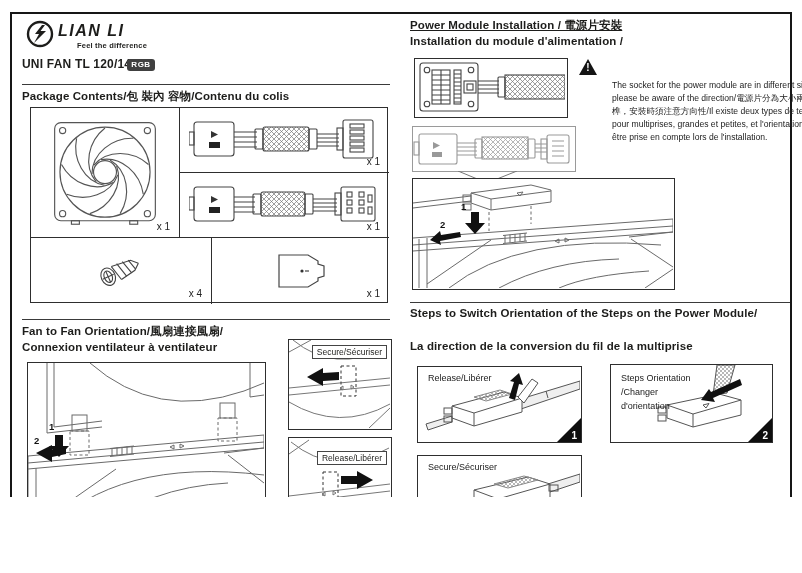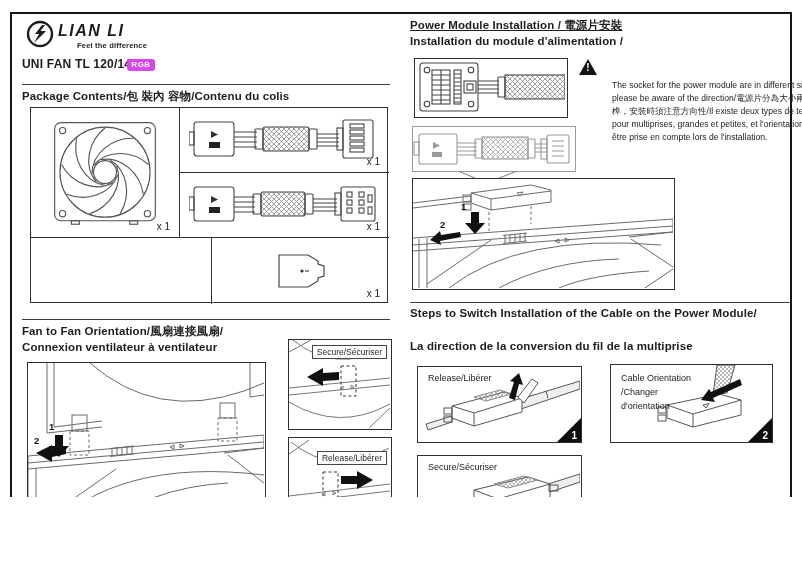--- a/index.html
+++ b/index.html
@@ -10,21 +10,21 @@
   .hline{position:absolute;border-top:1.2px solid #3a3a3a;height:0;}
   .sec-title{position:absolute;font-weight:700;font-size:11.5px;letter-spacing:.1px;white-space:nowrap;}
   .small-title{position:absolute;font-weight:700;font-size:11px;letter-spacing:.1px;white-space:nowrap;}
   .box{position:absolute;border:1.6px solid #2e2e2e;background:#fff;box-sizing:border-box;}
   .box-light{position:absolute;border:1px solid #9a9a9a;background:#fff;box-sizing:border-box;}
   .cell{position:absolute;display:flex;align-items:center;justify-content:center;}
   .qty{position:absolute;right:9px;bottom:5px;font-size:10px;color:#222;}
   .pkg-div{position:absolute;background:#2e2e2e;}
   .brand{position:absolute;left:58px;top:22px;font-weight:700;font-style:italic;font-size:16px;letter-spacing:1.5px;}
   .tagline{position:absolute;left:58px;top:41px;font-weight:700;font-size:7.5px;letter-spacing:.2px;padding-left:19px;}
-  .rgb-badge{position:absolute;left:127px;top:59px;width:28px;height:12px;background:#d946ef;color:#fff;
+  .rgb-badge{position:absolute;left:127px;top:59px;width:28px;height:12px;background:#404040;color:#fff;
              font-size:8px;font-weight:700;text-align:center;line-height:12px;border-radius:3px;letter-spacing:.5px;}
   .guide-text{position:absolute;left:161px;top:61px;font-size:8px;letter-spacing:.1px;white-space:nowrap;}
   .diag-label{position:absolute;border:1px solid #444;background:#fff;font-size:8.5px;padding:1px 4px;white-space:nowrap;}
   .plain-label{position:absolute;font-size:9px;color:#222;white-space:nowrap;}
   .dnum{position:absolute;font-size:9.5px;font-weight:700;color:#111;}
   .warn-text{position:absolute;left:578px;top:79px;width:214px;font-size:8.6px;line-height:13px;color:#222;margin-left:34px;}
   .warn-mark{position:absolute;left:578px;top:62px;width:20px;text-align:center;color:#fff;font-size:10px;font-weight:700;}
   .corner-tri{position:absolute;right:0;bottom:0;width:0;height:0;border-left:24px solid transparent;border-bottom:24px solid #0e0e0e;}
   .corner-num{position:absolute;right:4px;bottom:1px;color:#fff;font-size:10px;font-weight:700;}
   .pagenum{position:absolute;font-size:8px;color:#333;text-align:center;width:40px;}
@@ -139,20 +139,33 @@
             <rect x="170" y="13" width="5" height="5"></rect>
           <rect x="170" y="21" width="5" height="5"></rect>
             <rect x="170" y="29" width="5" height="5"></rect>
           <rect x="179" y="16" width="4" height="7"></rect>
             <rect x="179" y="28" width="4" height="7"></rect>
         </g>
       </svg>
       <span class="qty">x 1</span>
     </div>
 
+    <div class="cell" style="left:0;top:130px;width:180px;height:66px;">
+      <svg width="54" height="42" viewBox="0 0 54 42">
+        <g transform="rotate(-24 27 21)" fill="none" stroke="#444" stroke-width="1.1">
+          <ellipse cx="13" cy="21" rx="7" ry="9"></ellipse>
+          <ellipse cx="13" cy="21" rx="4" ry="6"></ellipse>
+          <path d="M13,15 V27 M7,21 H19"></path>
+          <path d="M20,13 L24,29 M26,12.5 L30,28 M32,13 L36,27 M38,14 L41,25"></path>
+          <path d="M20,13 L40,15 L46,21"></path>
+          <path d="M24,29 L40,26 L46,21"></path>
+        </g>
+      </svg>
+      <span class="qty">x 4</span>
+    </div>
 
     <div class="cell" style="left:181px;top:130px;width:177px;height:66px;">
       <svg width="58" height="40" viewBox="0 0 58 40">
         <g fill="none" stroke="#444" stroke-width="1.2">
           <path d="M7,4 H36 L46,10 V13 L52,15 V25 L46,27 V30 L36,36 H7 Z"></path>
           <circle cx="30" cy="20" r="1.6" fill="#333" stroke="none"></circle>
           <path d="M33,20 h4"></path>
         </g>
       </svg>
       <span class="qty">x 1</span>
@@ -310,21 +323,21 @@
       </g>
       <polygon points="58,33 66,33 66,44 72,44 62,55 52,44 58,44" fill="#111"></polygon>
       <polygon points="47,53 28,56 27,52 17,61 28,66 27,62 48,58" fill="#111"></polygon>
     </svg>
     <div class="dnum" style="left:48px;top:22px;">1</div>
     <div class="dnum" style="left:27px;top:40px;">2</div>
   </div>
 
   <div class="hline" style="left:410px;top:302px;width:380px;"></div>
 
-  <div class="small-title" style="left:410px;top:307px;font-size:11.5px;">Steps to Switch Installation of the Cable on the Power Module/</div>
+  <div class="small-title" style="left:410px;top:307px;font-size:11.5px;">Steps to Switch Orientation of the Steps on the Power Module/</div>
   <div class="small-title" style="left:410px;top:340px;font-size:11.5px;text-align:center;">La direction de la conversion du fil de la multiprise</div>
 
   <div class="box" style="left:417px;top:366px;width:165px;height:77px;">
     <svg width="162" height="74" viewBox="0 0 162 74">
       <defs>
           <pattern id="h1p" width="4" height="4" patternUnits="userSpaceOnUse">
         <path d="M0,4 L4,0 M0,0 L4,4" stroke="#888" stroke-width="0.6"></path>
           </pattern>
         </defs>
       <g fill="none" stroke="#555" stroke-width="1">
@@ -356,21 +369,21 @@
         <path d="M106,0 L124,0 L116,28 L102,30 Z" fill="url(#h2p)"></path>
         <path d="M56,40 L108,29 L130,35 L130,50 L82,62 L56,53 Z" fill="#fff"></path>
         <path d="M56,40 L82,49 L130,35 M82,49 V62"></path>
         <rect x="47" y="42" width="8" height="6"></rect>
           <rect x="47" y="50" width="8" height="6"></rect>
         <path d="M92,40 l6,-1.5 l-3,4.5 z"></path>
       </g>
       <polygon points="129,14 100,27 98,24 90,35 104,37 102,33 131,20" fill="#111"></polygon>
     </svg>
     <div class="plain-label" style="left:10px;top:6px;line-height:14px;">
-      <div>Cable Orientation</div>
+      <div>Steps Orientation</div>
       <div>/Changer</div>
       <div>d'orientation</div>
     </div>
     <div class="corner-tri"></div>
     <div class="corner-num">2</div>
   </div>
 
   <div class="box" style="left:417px;top:455px;width:165px;height:80px;">
     <svg width="162" height="77" viewBox="0 0 162 77">
       <defs>

